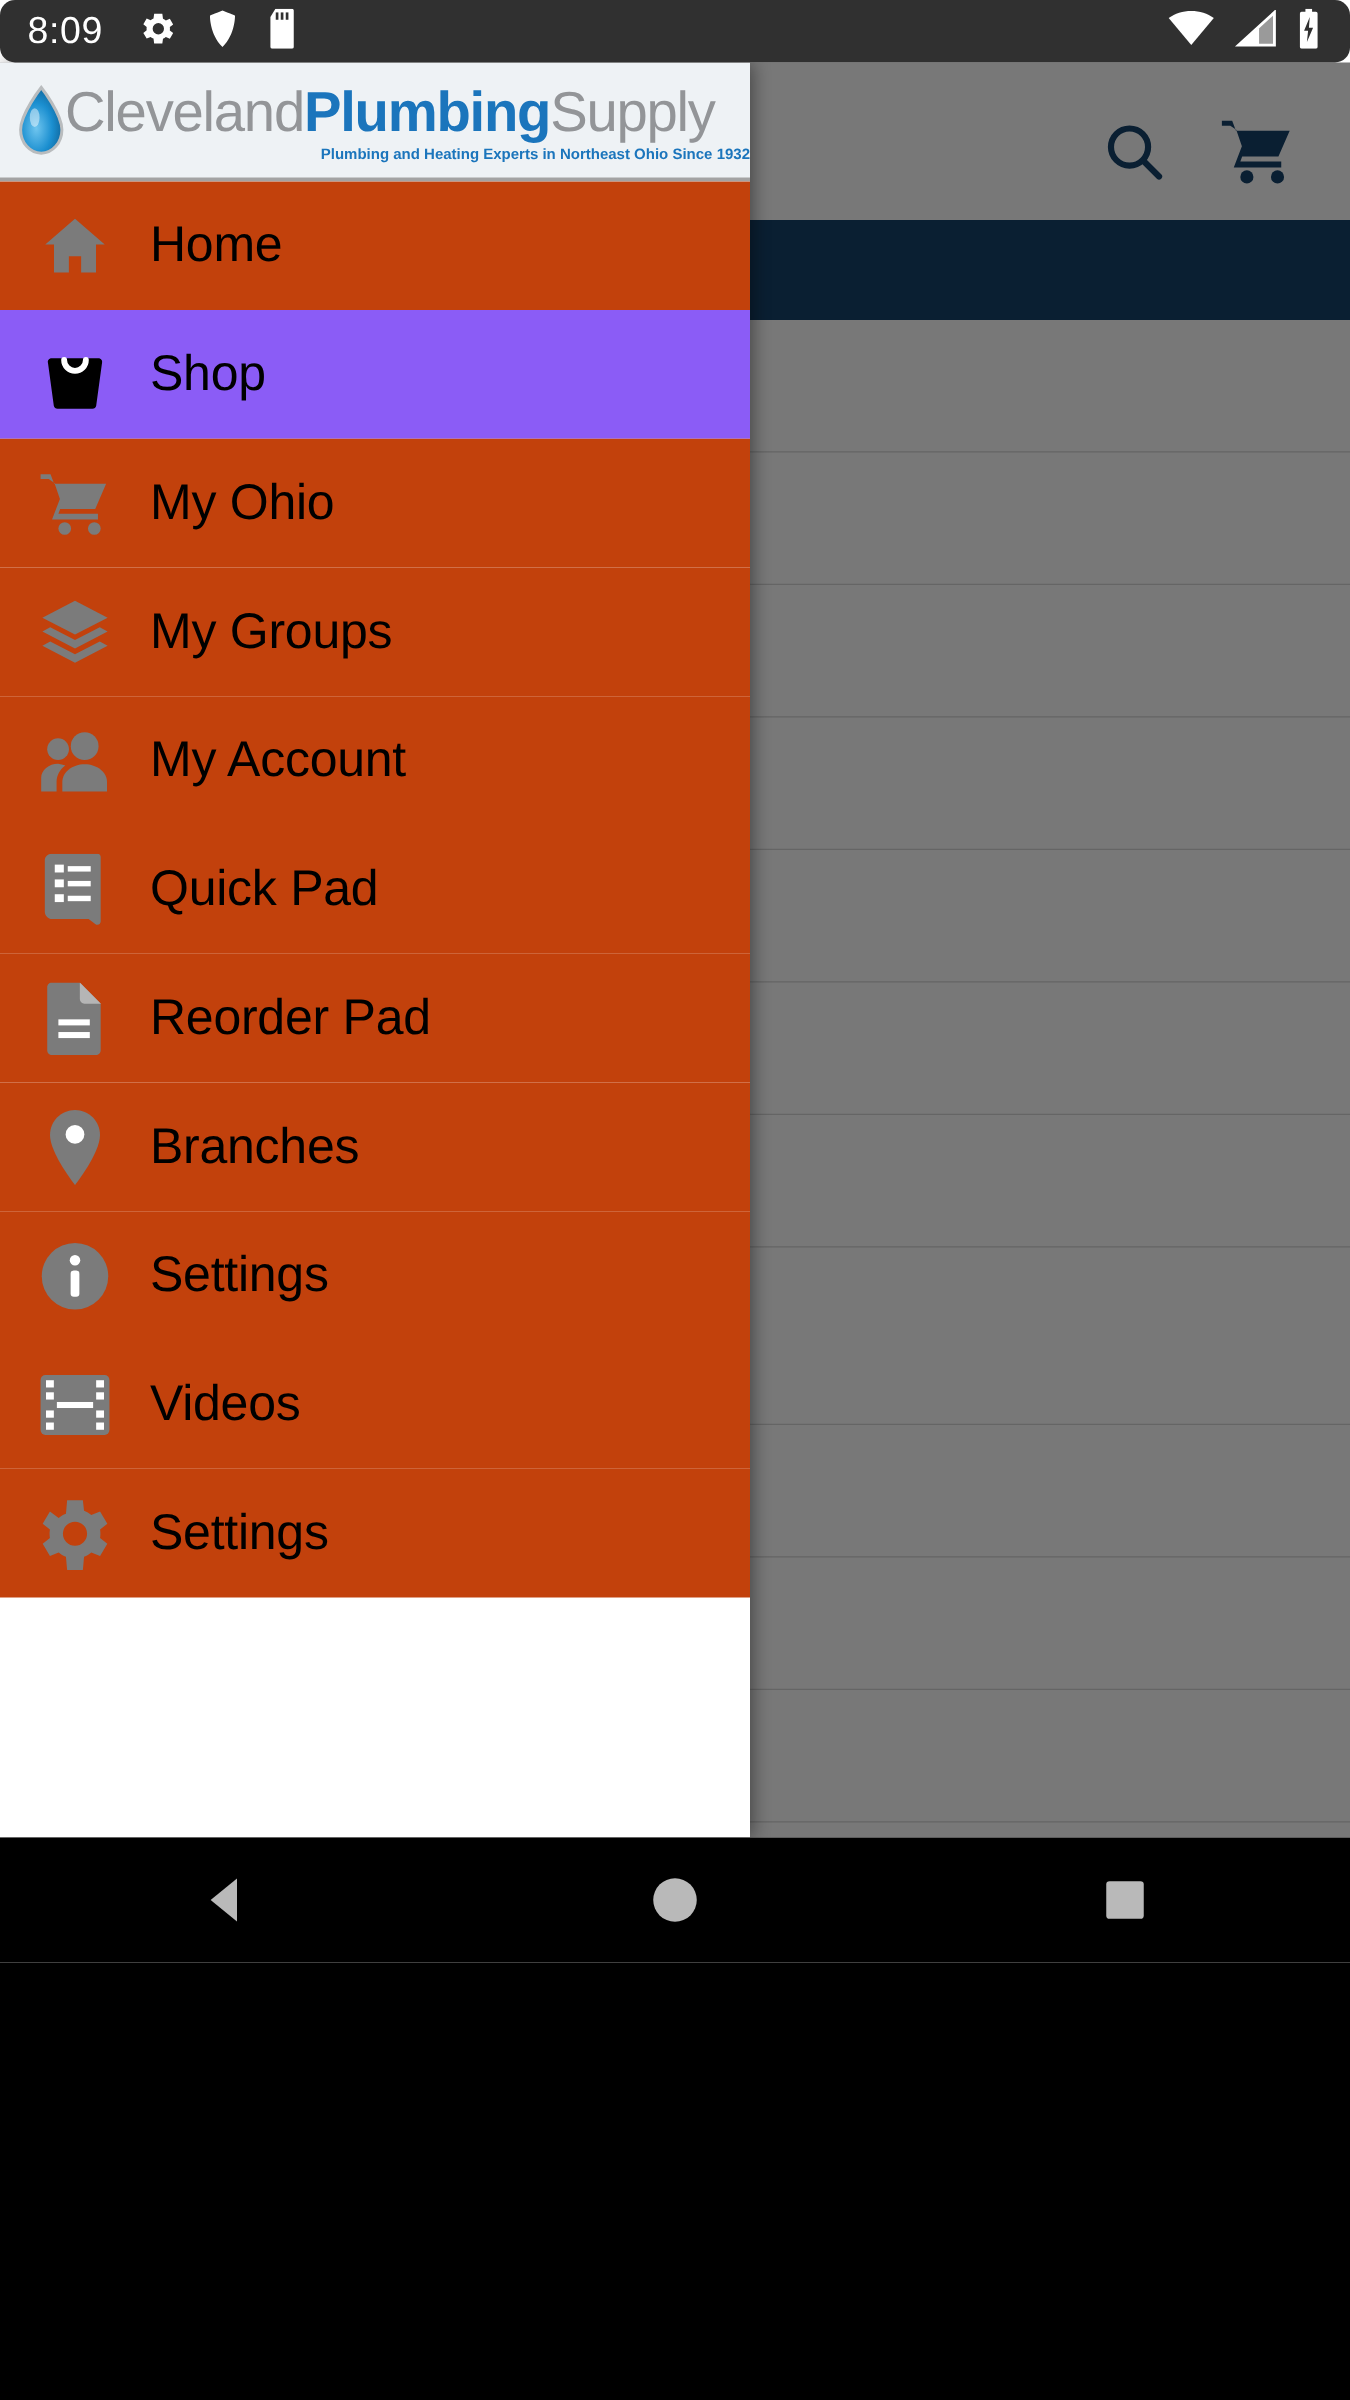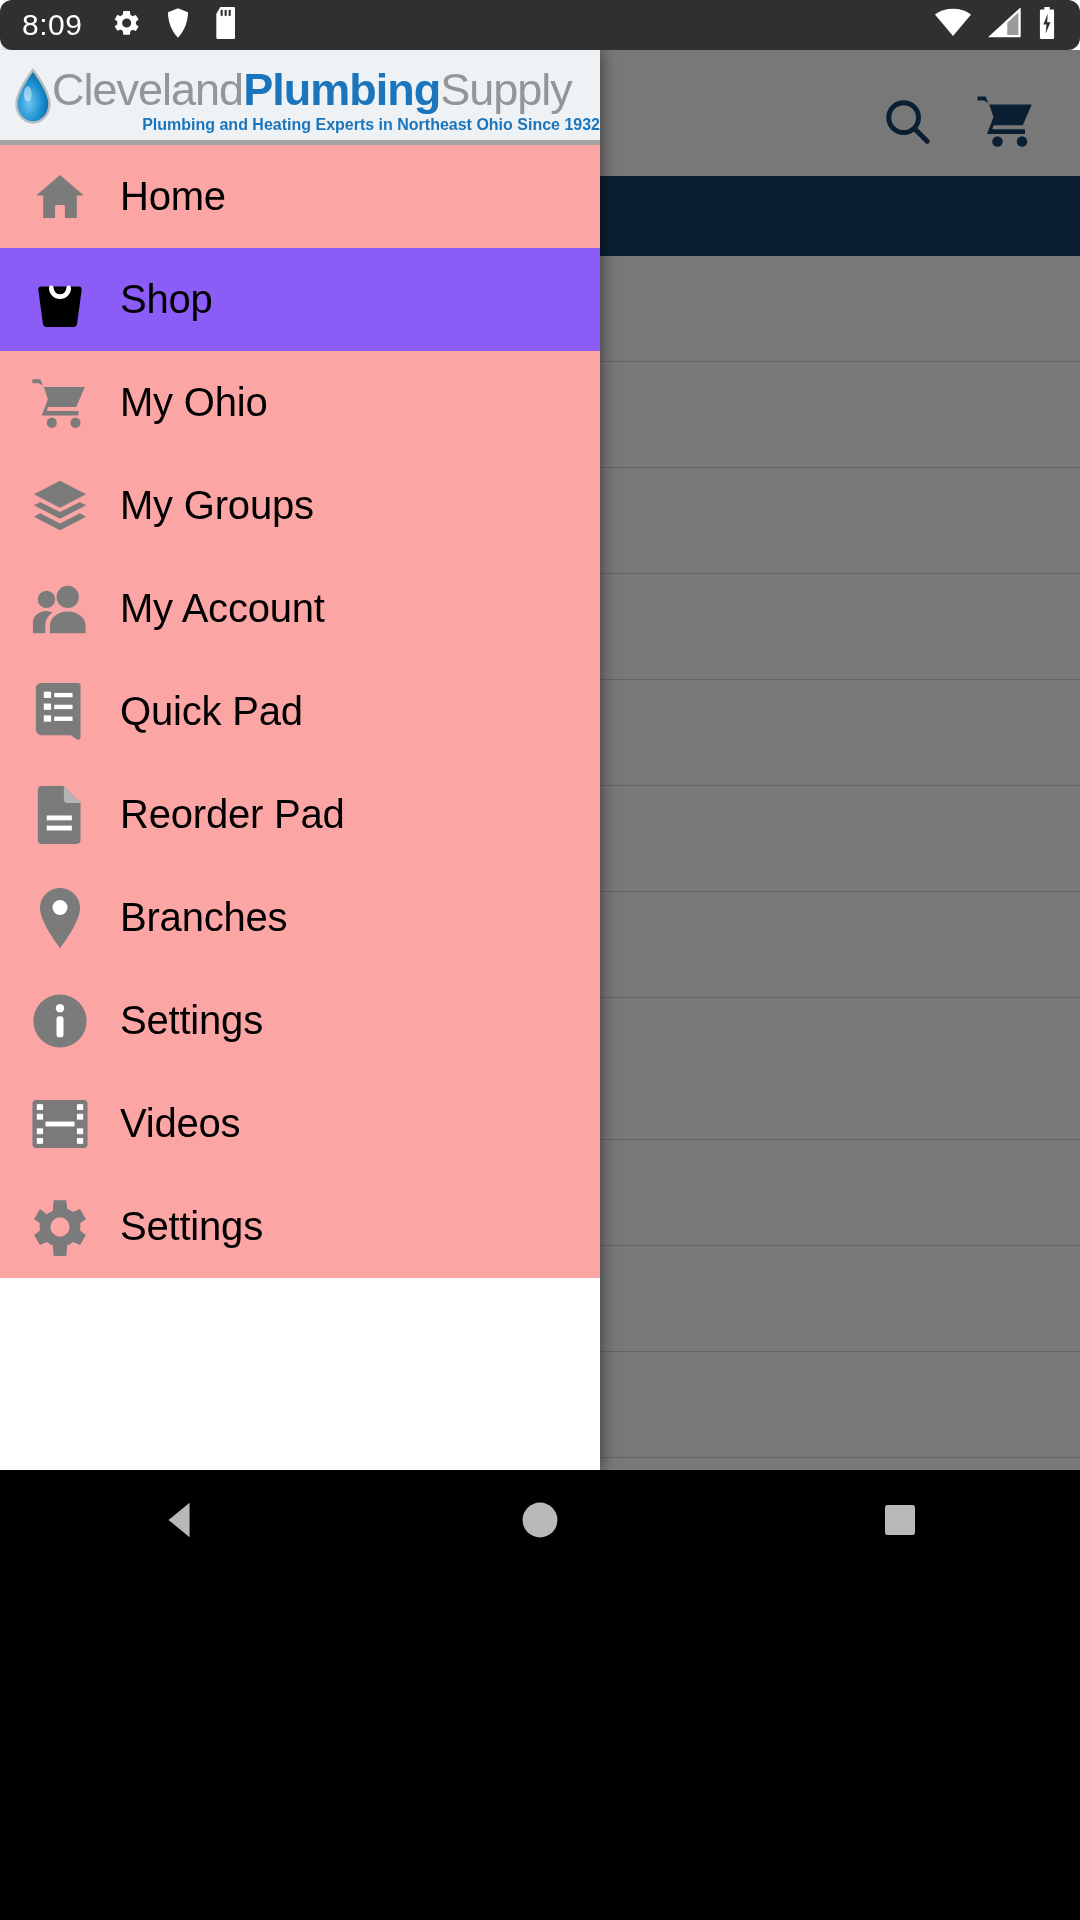--- a/index.html
+++ b/index.html
@@ -35,32 +35,32 @@
 
   
   .scrim{ position:absolute; left:0; top:50px; width:1080px; height:1420px;
           background:rgba(0,0,0,0.53); z-index:20; }
 
   
   .drawer{ position:absolute; left:0; top:50px; width:600px; height:1420px;
            background:#fff; z-index:30; overflow:hidden;
            box-shadow:2px 0 14px rgba(0,0,0,0.45); }
   .drawer-header{ width:600px; height:95px; background:#eef2f5;
-                  border-bottom:5px solid #a3a3a3; position:relative; }
+                  border-bottom:3px solid #a3a3a3; position:relative; }
   .logo-wrap{ position:absolute; left:0; top:0; width:600px; height:95px; }
   .logo-drop{ position:absolute; left:12px; top:18px; }
   .logo-text{ position:absolute; left:52px; top:14px; width:545px;
               font-size:45px; line-height:52px; letter-spacing:-1px; white-space:nowrap; }
   .lt-gray{ color:#939598; font-weight:400; }
   .lt-blue{ color:#1b75bc; font-weight:700; }
   .logo-tag{ position:absolute; left:52px; top:66px; width:548px; text-align:right;
-             font-size:16px; font-weight:700; color:#1b75bc; white-space:nowrap; }
+             font-size:12px; font-weight:700; color:#1b75bc; white-space:nowrap; }
 
   .menu{ width:600px; }
-  .menu-item{ width:600px; height:103px; display:flex; align-items:center; background:#fca5a5; }
+  .menu-item{ width:600px; height:103px; display:flex; align-items:center; background:#c2410c; }
   .menu-item.selected{ background:#8b5cf6; }
   .menu-icon{ width:120px; display:flex; align-items:center; justify-content:center; flex:0 0 120px;}
   .menu-label{ font-size:40px; color:#000; letter-spacing:-0.2px; }
 
   
   .navbar{ position:absolute; left:0; top:1470px; width:1080px; height:100px;
            background:#000; display:flex; align-items:center; justify-content:space-around;
            z-index:60; }
   .navbar .slot{ width:33.33%; display:flex; align-items:center; justify-content:center; }
 

